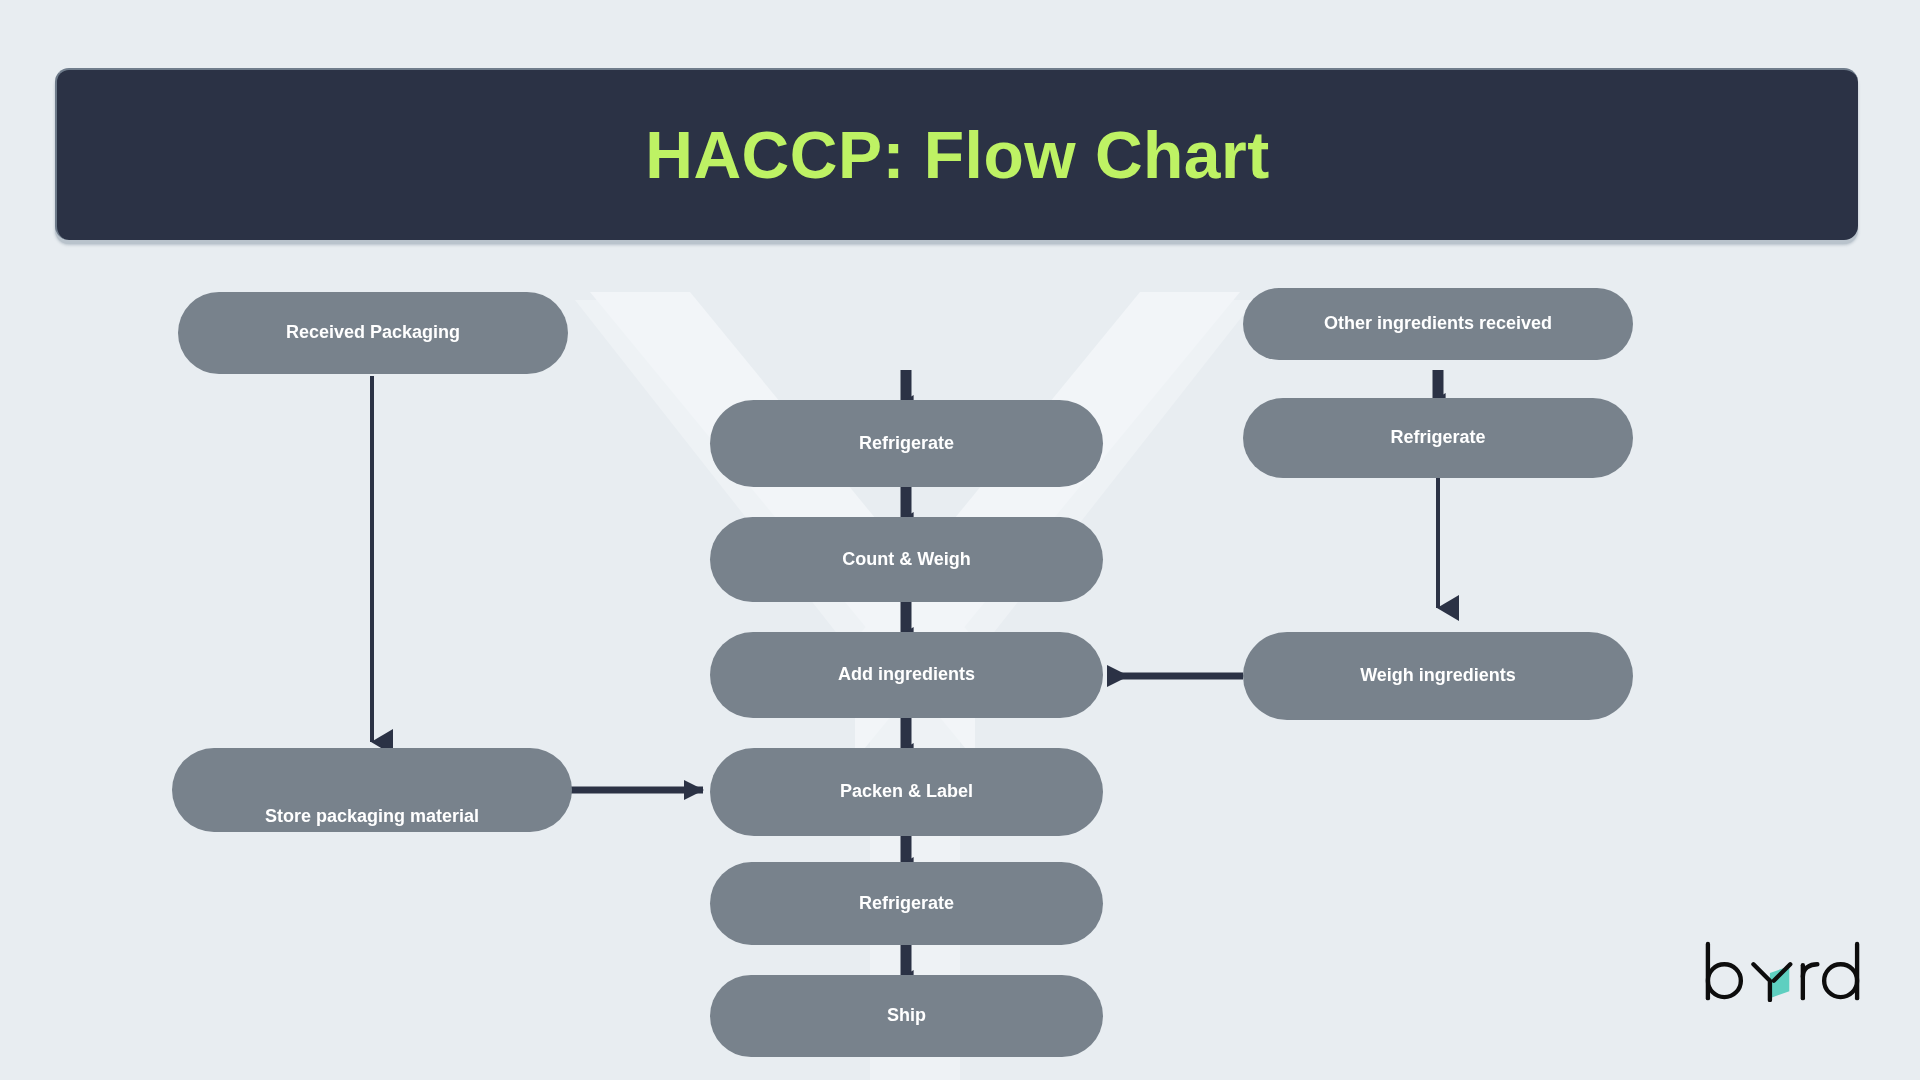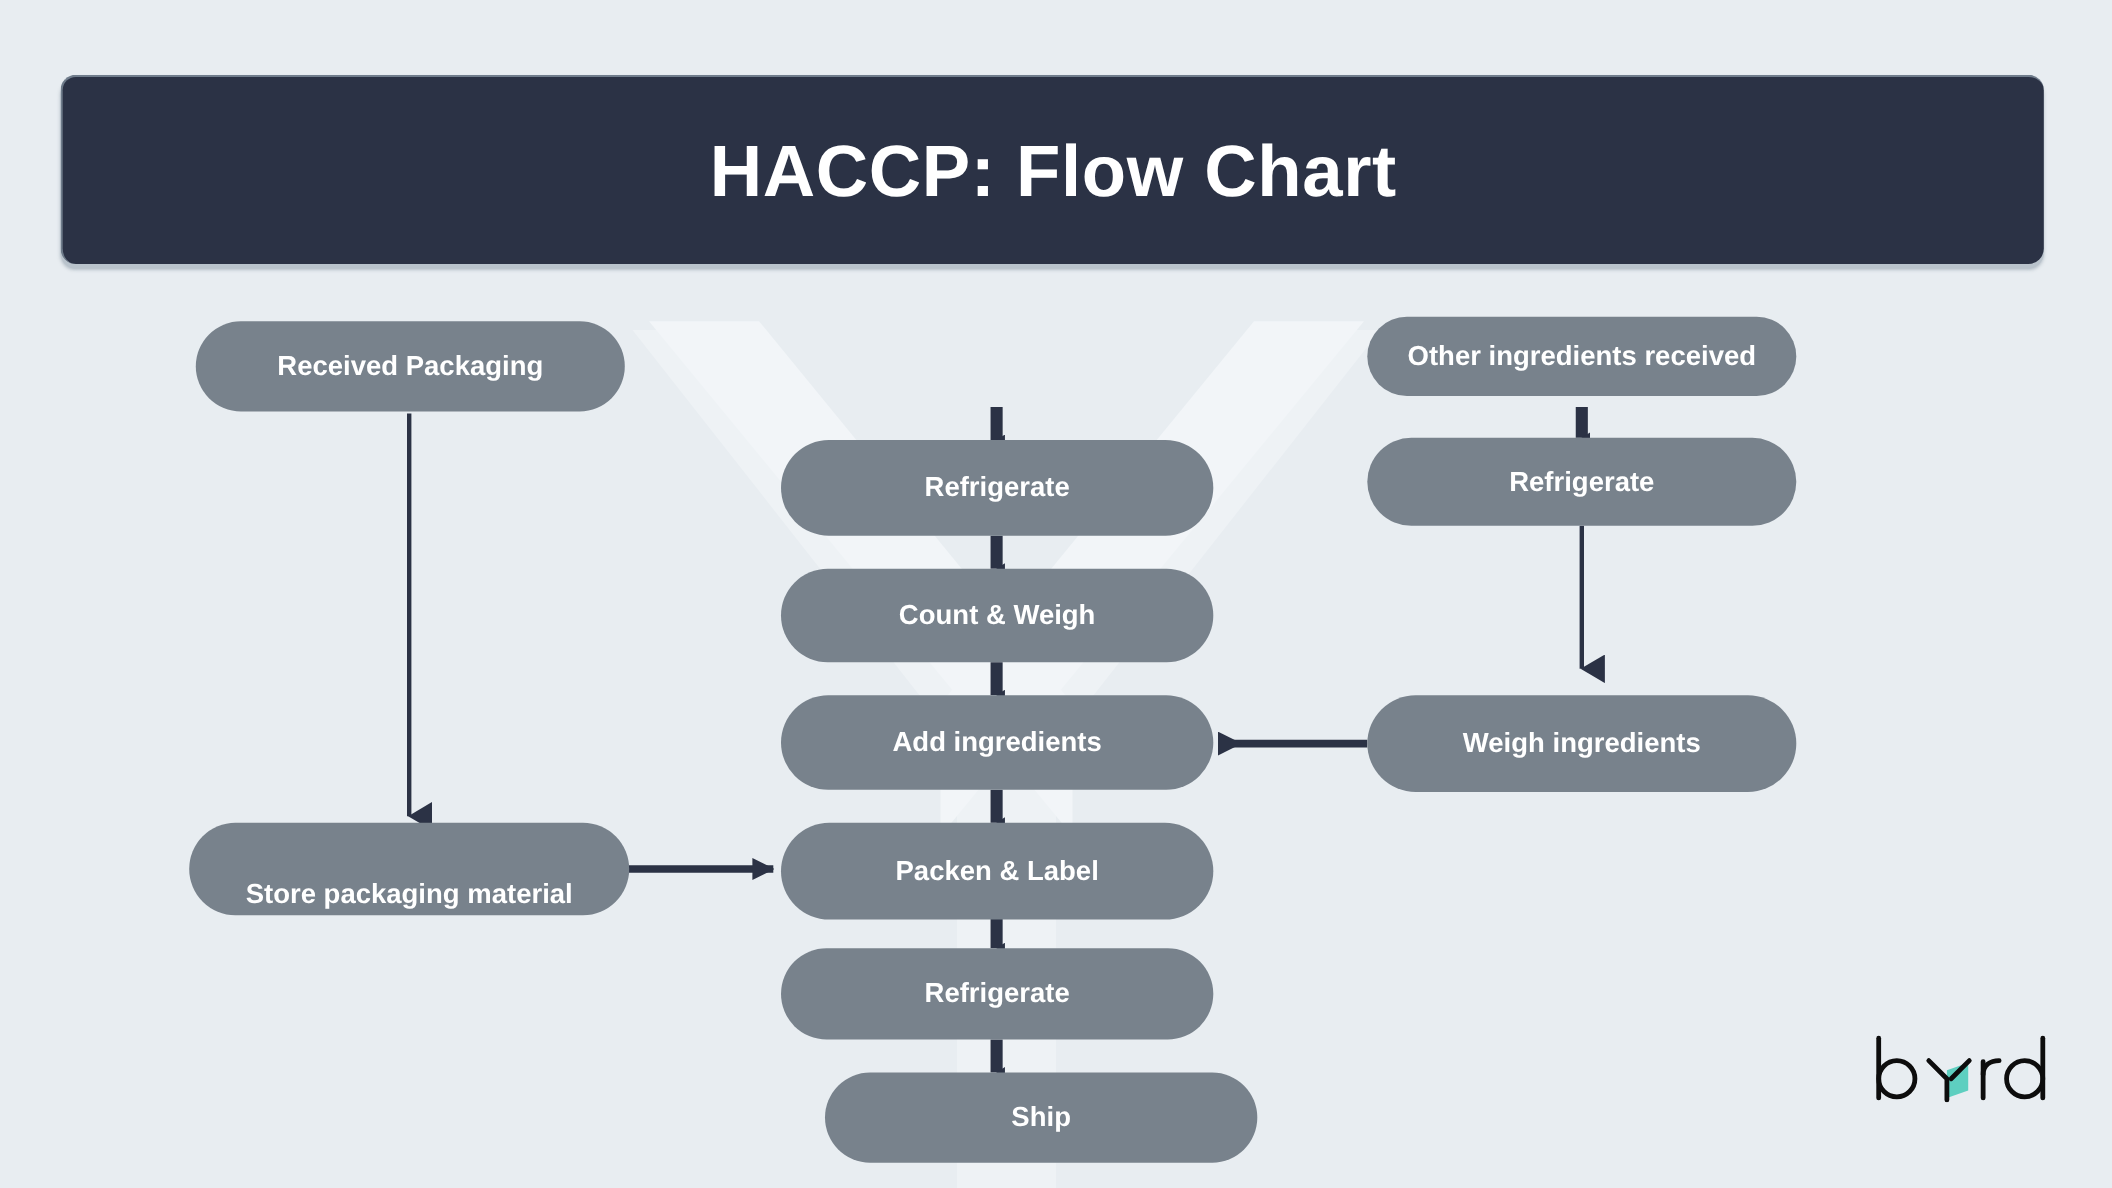--- a/index.html
+++ b/index.html
@@ -40,40 +40,40 @@
     border-radius: 14px;
     box-shadow: 0 4px 0 0 #b9c3cc, 0 5px 3px 0 rgba(120,135,150,.45);
     border-top: 2px solid #707d8c;
     border-left: 2px solid #6d7a89;
     box-sizing: border-box;
     display: flex;
     align-items: center;
     justify-content: center;
   }
   .banner-title {
-    color: #ffffff;
+    color: #bef264;
     font-size: 66px;
     font-weight: bold;
     letter-spacing: 0.5px;
     line-height: 1;
     text-align: center;
     font-family: "Liberation Sans", sans-serif;
   }
 
   
   .node {
     position: absolute;
     background: #78828c;
     border-radius: 999px;
     display: flex;
     align-items: center;
     justify-content: center;
     text-align: center;
     color: #ffffff;
-    font-size: 25px;
+    font-size: 18px;
     font-weight: bold;
     box-sizing: border-box;
     padding: 4px 14px;
     line-height: 1.22;
     font-family: "Liberation Sans", sans-serif;
   }
 
   
   .connector-layer {
     position: absolute;
@@ -188,21 +188,21 @@
   </div>
 
   <div class="node" style="left:710px; top:748px; width:393px; height:88px;">
     <span>Packen &amp; Label</span>
   </div>
 
   <div class="node" style="left:710px; top:862px; width:393px; height:83px;">
     <span>Refrigerate</span>
   </div>
 
-  <div class="node" style="left:750px; top:975px; width:393px; height:82px;">
+  <div class="node" style="left:710px; top:975px; width:393px; height:82px;">
     <span>Ship</span>
   </div>
 
   <div class="node" style="left:1243px; top:288px; width:390px; height:72px;">
     <span>Other ingredients received</span>
   </div>
 
   <div class="node" style="left:1243px; top:398px; width:390px; height:80px;">
     <span>Refrigerate</span>
   </div>

